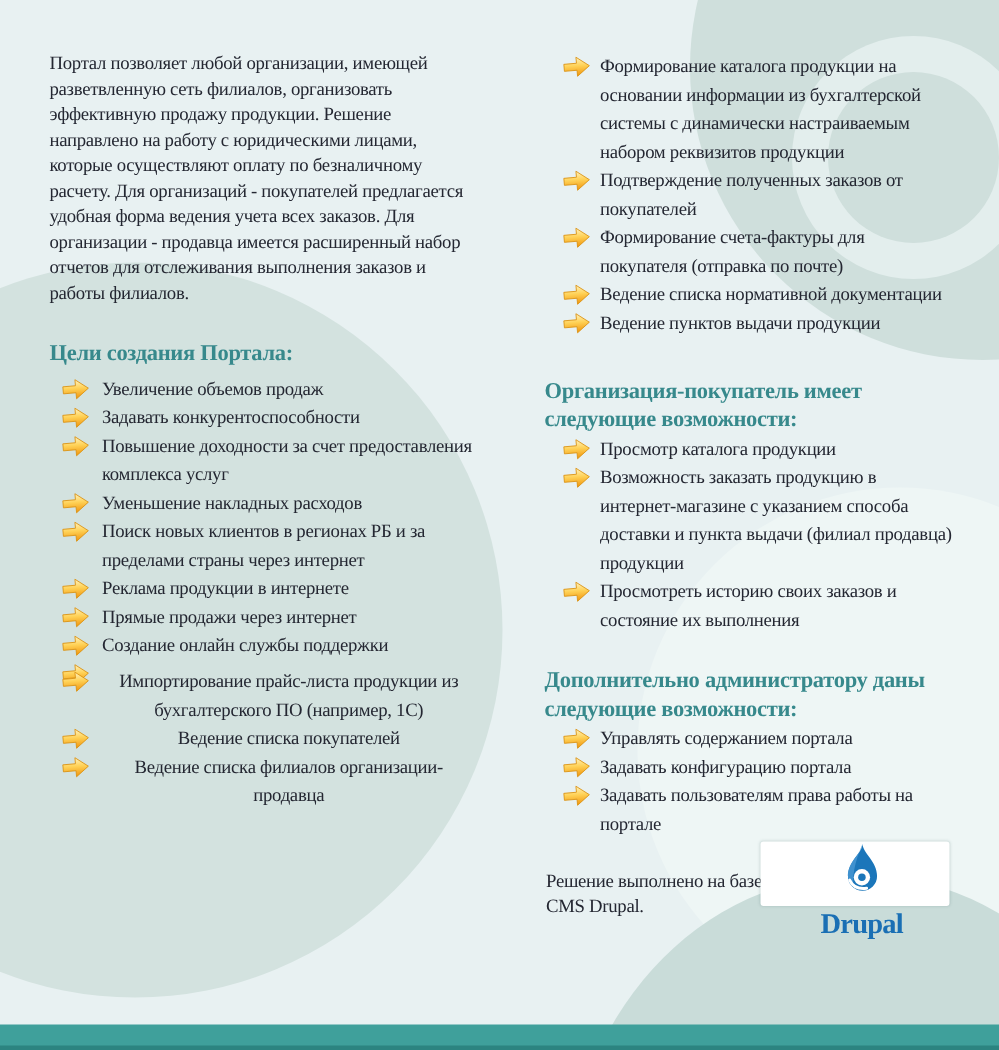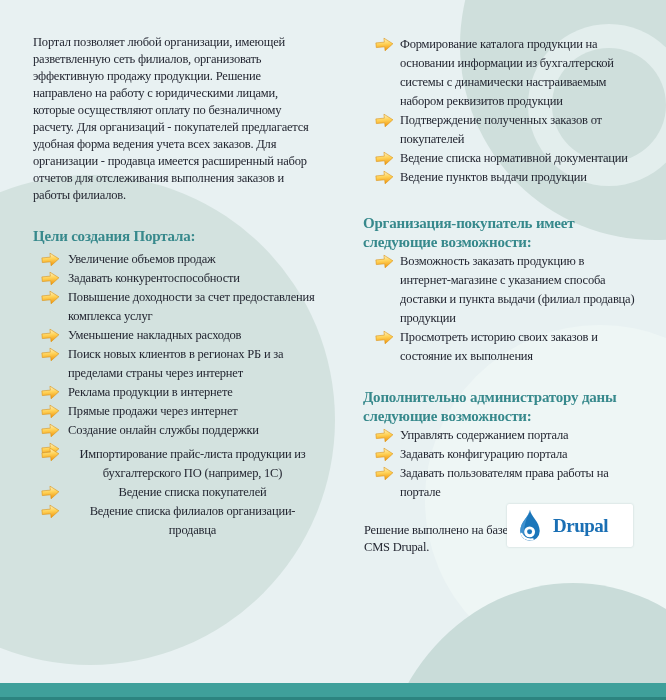--- a/index.html
+++ b/index.html
@@ -41,20 +41,21 @@
   .col-right ul.blist .arw{position:absolute;left:12px;top:2px;}
   .arw svg{display:block;width:19px;height:15px;}
   
   .footer-row{position:relative;height:48px;margin-top:2px;}
   .footer-note{position:absolute;left:1px;top:18px;width:158px;font-size:12.5px;line-height:17px;}
   .drupal-box{
     position:absolute;left:144px;top:0;width:126px;height:43px;
     background:#ffffff;border-radius:2px;
     display:flex;align-items:center;gap:9px;padding-left:9px;box-sizing:border-box;
     box-shadow:0 0 2px rgba(60,100,100,.25);
+    flex-direction:column;
   }
   .druplicon{width:28px;height:36px;flex:0 0 auto;}
   .drupal-word{font-size:19px;font-weight:bold;color:#1a6fb4;letter-spacing:-0.5px;}
 </style>
 </head>
 <body>
 
 <svg width="0" height="0" style="position:absolute" aria-hidden="true">
   <defs>
     <linearGradient id="agrad" x1="0" y1="0" x2="0" y2="1">
@@ -154,30 +155,40 @@
           </span><span>Формирование каталога продукции на основании информации из бухгалтерской системы с динамически настраиваемым набором реквизитов продукции</span></li>
       <li><span class="arw">
             <svg viewBox="0 0 20 16">
               <path d="M1 5.5 H10 V1.2 L19 8 L10 14.8 V10.5 H1 Z" fill="url(#agrad)" stroke="#da9110" stroke-width="0.6" transform="rotate(-5 10 8)"></path>
             </svg>
           </span><span>Подтверждение полученных заказов от покупателей</span></li>
       <li><span class="arw">
             <svg viewBox="0 0 20 16">
               <path d="M1 5.5 H10 V1.2 L19 8 L10 14.8 V10.5 H1 Z" fill="url(#agrad)" stroke="#da9110" stroke-width="0.6" transform="rotate(-5 10 8)"></path>
             </svg>
+          </span><span>Формирование счета-фактуры для покупателя (отправка по почте)</span></li>
+      <li><span class="arw">
+            <svg viewBox="0 0 20 16">
+              <path d="M1 5.5 H10 V1.2 L19 8 L10 14.8 V10.5 H1 Z" fill="url(#agrad)" stroke="#da9110" stroke-width="0.6" transform="rotate(-5 10 8)"></path>
+            </svg>
           </span><span>Ведение списка нормативной документации</span></li>
       <li><span class="arw">
             <svg viewBox="0 0 20 16">
               <path d="M1 5.5 H10 V1.2 L19 8 L10 14.8 V10.5 H1 Z" fill="url(#agrad)" stroke="#da9110" stroke-width="0.6" transform="rotate(-5 10 8)"></path>
             </svg>
           </span><span>Ведение пунктов выдачи продукции</span></li>
     </ul>
 
     <h2 class="sec buyer-h">Организация-покупатель имеет следующие возможности:</h2>
     <ul class="blist buyer">
+      <li><span class="arw">
+            <svg viewBox="0 0 20 16">
+              <path d="M1 5.5 H10 V1.2 L19 8 L10 14.8 V10.5 H1 Z" fill="url(#agrad)" stroke="#da9110" stroke-width="0.6" transform="rotate(-5 10 8)"></path>
+            </svg>
+          </span><span>Просмотр каталога продукции</span></li>
       <li><span class="arw">
             <svg viewBox="0 0 20 16">
               <path d="M1 5.5 H10 V1.2 L19 8 L10 14.8 V10.5 H1 Z" fill="url(#agrad)" stroke="#da9110" stroke-width="0.6" transform="rotate(-5 10 8)"></path>
             </svg>
           </span><span>Возможность заказать продукцию в интернет-магазине с указанием способа доставки и пункта выдачи (филиал продавца) продукции</span></li>
       <li><span class="arw">
             <svg viewBox="0 0 20 16">
               <path d="M1 5.5 H10 V1.2 L19 8 L10 14.8 V10.5 H1 Z" fill="url(#agrad)" stroke="#da9110" stroke-width="0.6" transform="rotate(-5 10 8)"></path>
             </svg>
           </span><span>Просмотреть историю своих заказов и состояние их выполнения</span></li>

